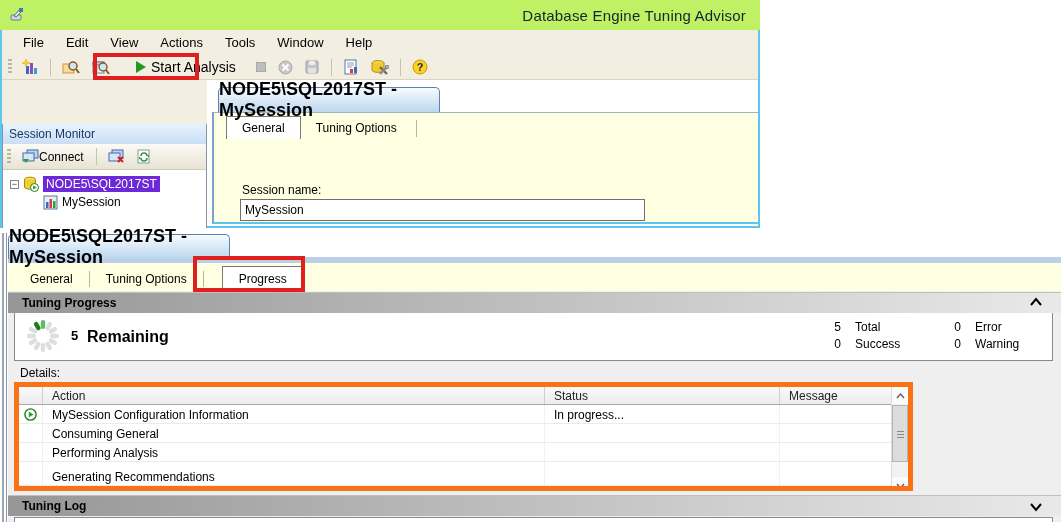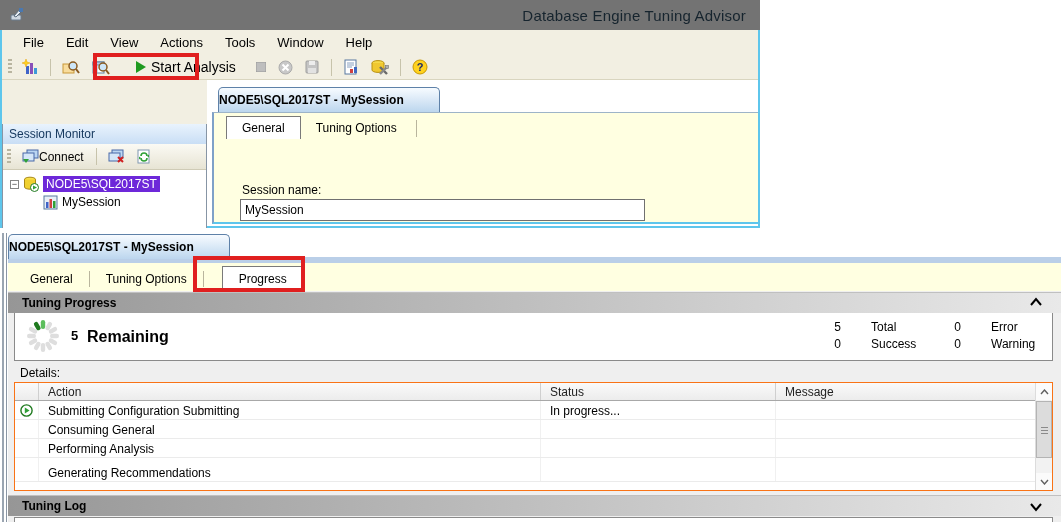--- a/index.html
+++ b/index.html
@@ -5,21 +5,21 @@
   * { margin:0; padding:0; box-sizing:border-box; }
   html,body { background:#fff; }
   #stage {
     position:relative; width:1061px; height:522px; overflow:hidden;
     font-family:"Liberation Sans", sans-serif; font-size:12px; color:#000;
     background:#fff;
   }
 
   
   .top-window { position:absolute; left:0; top:0; width:760px; height:228px; background:#F2EFE2; overflow:hidden; }
-  .titlebar { position:absolute; left:0; top:0; width:760px; height:30px; background:#737373; display:flex; align-items:center; }
+  .titlebar { position:absolute; left:0; top:0; width:760px; height:30px; background:#bef264; display:flex; align-items:center; }
   .title-text { margin-left:auto; padding-right:14px; font-size:15px; color:#16242e; letter-spacing:.2px; }
   .app-icon { margin-left:8px; display:inline-flex; }
   .win-edge { position:absolute; background:#5EC6EC; }
 
   .menubar { position:absolute; left:2px; top:30px; width:756px; height:25px; background:#F2EFE2; display:flex; align-items:center; padding-left:10px; font-size:13px; }
   .menu-item { padding:3px 11px; cursor:default; }
 
   .toolbar { position:absolute; left:2px; top:55px; width:756px; height:25px; background:#F2EFE2; border-bottom:1px solid #d9d5bf; display:flex; align-items:center; padding-left:6px; gap:4px; }
   .tb-grip { width:4px; height:16px; margin-right:2px;
     background:repeating-linear-gradient(to bottom,#b9b5a0 0 2px,transparent 2px 4px); }
@@ -37,22 +37,22 @@
   .sm-tree { background:#fff; height:99px; padding-top:5px; }
   .tree-row { display:flex; align-items:center; height:18px; padding-left:7px; gap:4px; }
   .expander { width:9px; height:9px; border:1px solid #848484; background:#fff; font-size:9px; line-height:6px; text-align:center; color:#333; flex:0 0 9px; }
   .tree-label-selected { background:#6d28d9; color:#fff; padding:1px 3px; white-space:nowrap; }
   .tree-row.child { padding-left:40px; }
   .tree-label { white-space:nowrap; }
 
   
   .doc-area-top { position:absolute; left:207px; top:80px; width:551px; height:146px; background:#fff; }
   .doc-tab { position:absolute; height:25px; border:1px solid #5E81A8; border-bottom:none; border-radius:5px 5px 0 0;
-    background:linear-gradient(to bottom,#f7fbff,#bcd6ee); font-weight:bold; font-size:12px;
-    display:flex; align-items:center; justify-content:flex-start; z-index:5; }
+    background:linear-gradient(to bottom,#f7fbff,#bcd6ee); font-weight:bold; font-size:18px;
+    display:flex; align-items:center; justify-content:flex-end; z-index:5; }
   .yellow-panel { position:absolute; left:5px; top:32px; width:546px; height:112px; background:#FFFFE1; border-top:1px solid #9db4c8; border-left:2px solid #7fa1c8; border-bottom:2px solid #5EC6EC; }
   .inner-tabs { position:absolute; left:12px; top:2px; height:24px; display:flex; align-items:flex-end; gap:0; }
   .itab { padding:4px 15px; font-size:12px; color:#000; }
   .itab.active { background:#fff; border:1px solid #7a7a7a; border-bottom:none; }
   .itab-sep { width:1px; height:17px; background:#b9b59d; margin:0 4px 2px 4px; }
   .session-label { position:absolute; left:28px; top:70px; }
   .session-input { position:absolute; left:26px; top:86px; width:405px; height:22px; border:1px solid #707070; padding-left:4px; font-family:"Liberation Sans",sans-serif; font-size:12px; background:#fff; }
 
   
   .bottom-window { position:absolute; left:0; top:233px; width:1061px; height:289px; background:#fff; }
@@ -68,24 +68,24 @@
   .section-header { position:absolute; left:0; width:1053px; height:21px;
     background:linear-gradient(to right,#969696,#e9e9e9); border-top:1px solid #c0c0c0;
     display:flex; align-items:center; font-weight:bold; padding-left:14px; }
   .sh-chevron { position:absolute; right:18px; top:4px; }
 
   .stats-box { position:absolute; left:6px; top:22px; width:1039px; height:48px; background:#fff; border:1px solid #8a8a8a; border-top:none; }
   .spinner { position:absolute; left:10px; top:5px; }
   .remaining-num { position:absolute; left:56px; top:15px; font-weight:bold; font-size:13px; }
   .remaining-label { position:absolute; left:72px; top:15px; font-weight:bold; font-size:16px; }
   .stat-val { position:absolute; width:14px; text-align:right; }
-  .stat-lab { position:absolute;margin-left:16px; }
+  .stat-lab { position:absolute; }
 
   .details-label { position:absolute; left:12px; top:75px; }
-  .details-table { position:absolute; left:6px; top:91px; width:1039px; height:109px; background:#fff; border:1px solid #f97316; overflow:hidden; }
+  .details-table { position:absolute; left:6px; top:91px; width:899px; height:109px; background:#fff; border:5px solid #f97316; overflow:hidden; }
   .dt-header { position:absolute; left:0; top:0; width:1021px; height:18px; background:linear-gradient(to bottom,#fafafa,#ececec); border-bottom:1px solid #a8a8a8; display:flex; }
   .dt-hcell { border-right:1px solid #cfcfcf; padding:2px 0 0 9px; font-size:12px; color:#222; }
   .dt-row { position:absolute; left:0; width:1021px; height:19px; display:flex; border-bottom:1px solid #ebebeb; background:#fff; }
   .dt-cell { border-right:1px solid #f0f0f0; padding:3px 0 0 9px; white-space:nowrap; overflow:hidden; }
   .c-ico { width:24px; flex:0 0 24px; display:flex; align-items:center; justify-content:center; padding:0; }
   .c-act { width:502px; flex:0 0 502px; }
   .c-sta { width:235px; flex:0 0 235px; }
   .c-msg { width:260px; flex:0 0 260px; border-right:none; }
 
   .dt-scroll { position:absolute; right:0; top:0; width:17px; height:107px; background:#f2f2f2; border-left:1px solid #dcdcdc; }
@@ -385,21 +385,21 @@
 
         <div class="dt-row" style="top:18px;">
           <span class="dt-cell c-ico">
             <span>
               <svg width="13" height="13" viewBox="0 0 13 13">
                 <circle cx="6.5" cy="6.5" r="5.6" fill="#fff" stroke="#1F7A1F" stroke-width="1.4"></circle>
                 <polygon points="4.8,3.6 9.6,6.5 4.8,9.4" fill="#2FA037"></polygon>
               </svg>
             </span>
           </span>
-          <span class="dt-cell c-act">Submitting Configuration Submitting</span>
+          <span class="dt-cell c-act">MySession Configuration Information</span>
           <span class="dt-cell c-sta">In progress...</span>
           <span class="dt-cell c-msg"></span>
         </div>
         <div class="dt-row" style="top:37px;">
           <span class="dt-cell c-ico"></span>
           <span class="dt-cell c-act">Consuming General</span>
           <span class="dt-cell c-sta"></span>
           <span class="dt-cell c-msg"></span>
         </div>
         <div class="dt-row" style="top:56px;">

